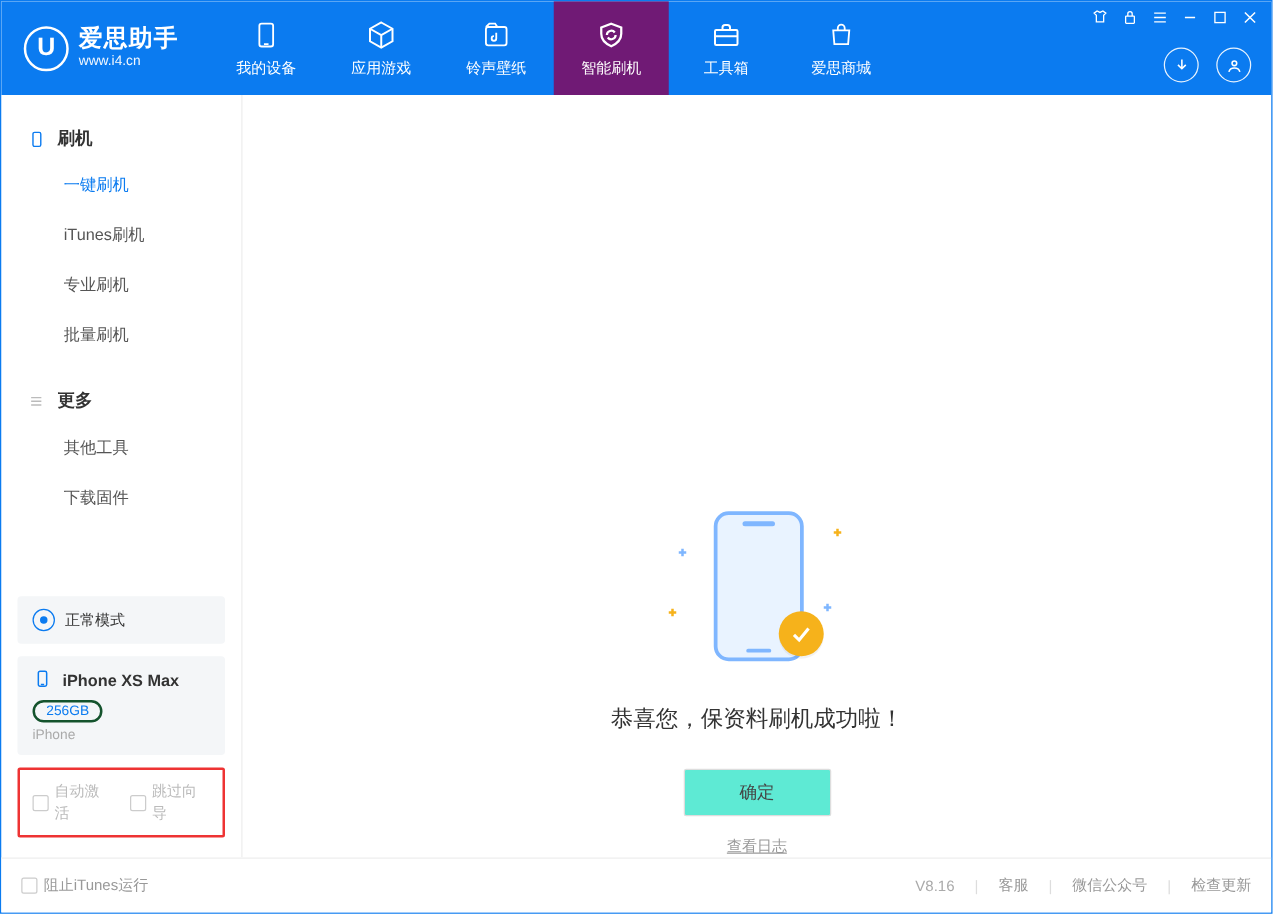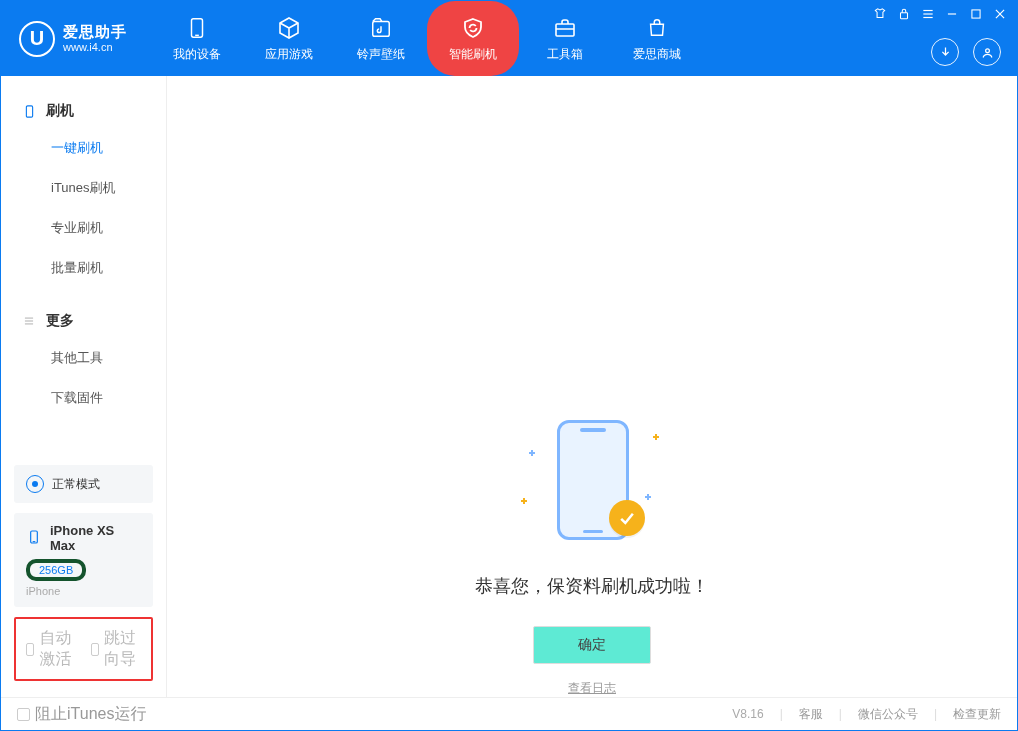--- a/index.html
+++ b/index.html
@@ -2,68 +2,68 @@
 <html><head>
 <meta charset="utf-8">
 <style>
   * { box-sizing: border-box; margin: 0; padding: 0; font-family: "Microsoft YaHei", "PingFang SC", Arial, sans-serif; }
   body { width: 1018px; height: 731px; border: 1px solid #0b7bf0; background: #fff; display: flex; flex-direction: column; overflow: hidden; }
   
   .header { height: 75px; background: #0b7bf0; display: flex; align-items: stretch; color: #fff; position: relative; }
   .brand { display:flex; align-items:center; padding: 0 24px 0 18px; }
   .brand-logo { width:36px; height:36px; border:2px solid #fff; border-radius:50%; display:flex; align-items:center; justify-content:center; font-family: Arial; font-weight:bold; font-size:20px; margin-right:8px;}
   .brand-txt { line-height:1.1; }
-  .brand-name { font-size:15px; font-weight:bold; letter-spacing:1px;}
+  .brand-name { font-size:19px; font-weight:bold; letter-spacing:1px;}
   .brand-url { font-size:11px; opacity:.95; }
   .tabs { display:flex; }
   .tab { width:92px; display:flex; flex-direction:column; align-items:center; justify-content:center; cursor:pointer; gap:5px; }
-  .tab.active { background: #ef4444; border-radius: 28px; }
+  .tab.active { background: #701a75; }
   .tab-icon { width:26px; height:26px; display:flex; align-items:center; justify-content:center; }
   .tab-label { font-size:12px; }
   .win-ctrls-1 { position:absolute; right:10px; top:6px; display:flex; gap:10px; align-items:center;}
   .win-ctrls-1 svg, .win-ctrls-1 .glyph { width:14px; height:14px; cursor:pointer; }
   .win-ctrls-2 { position:absolute; right:16px; bottom:10px; display:flex; gap:14px; align-items:center;}
   .circ-btn { width:28px; height:28px; border:1.5px solid rgba(255,255,255,.9); border-radius:50%; display:flex; align-items:center; justify-content:center; cursor:pointer;}
   
   .body { flex:1; display:flex; min-height:0; }
-  .sidebar { width:166px; border-right:1px solid #eee; display:flex; flex-direction:column; }
+  .sidebar { width:193px; border-right:1px solid #eee; display:flex; flex-direction:column; }
   .side-scroll { flex:1; padding-top:18px; }
   .side-group-hdr { display:flex; align-items:center; gap:9px; padding:8px 20px; font-size:14px; color:#333; font-weight:600;}
   .side-group-hdr .gicon { width:16px; height:16px; display:flex; align-items:center; justify-content:center; color:#0b7bf0;}
   .side-item { padding:11px 20px 11px 50px; font-size:13px; color:#555; cursor:pointer;}
   .side-item.active { color:#0b7bf0; }
   .side-bottom { padding:0 13px 10px 13px; }
   .card { background:#f4f6f8; border-radius:3px; padding:10px 12px; margin-bottom:10px; font-size:12px; color:#333; }
   .card .row1 { display:flex; align-items:center; gap:8px; }
   .mode-icon { width:18px; height:18px; border:1.5px solid #0b7bf0; border-radius:50%; display:flex; align-items:center; justify-content:center;}
   .mode-icon::before { content:""; width:6px; height:6px; border-radius:50%; background:#0b7bf0;}
   .devname { font-weight:600; font-size:13px; }
-  .pill { display:inline-block; margin-top:6px; padding:1px 9px; border:4px solid #14532d; color:#0b7bf0; border-radius:10px; font-size:11px;}
+  .pill { display:inline-block; margin-top:6px; padding:1px 9px; border:2px solid #14532d; color:#0b7bf0; border-radius:10px; font-size:11px;}
   .devtype { color:#aaa; font-size:11px; margin-top:4px;}
   .chk-row { border:2px solid #e33; border-radius:2px; padding:9px 10px; display:flex; gap:14px; align-items:center; margin-bottom:6px;}
-  .chk { display:flex; align-items:center; gap:5px; font-size:16px; color:#bbb; cursor:pointer;}
+  .chk { display:flex; align-items:center; gap:5px; font-size:12px; color:#bbb; cursor:pointer;}
   .box { width:13px; height:13px; border:1px solid #ccc; border-radius:2px;}
   
   .main { flex:1; display:flex; flex-direction:column; align-items:center; justify-content:flex-end; padding-top:200px;}
   .illus { position:relative; width:150px; height:130px; margin-bottom:24px;}
   .phone { position:absolute; left:40px; top:0; width:72px; height:120px; border:3px solid #7fb6ff; border-radius:12px; background:#e9f3ff;}
   .phone::before{ content:""; position:absolute; top:5px; left:50%; transform:translateX(-50%); width:26px; height:4px; background:#7fb6ff; border-radius:2px;}
   .phone::after{ content:""; position:absolute; bottom:4px; left:50%; transform:translateX(-50%); width:20px; height:3px; background:#7fb6ff; border-radius:2px;}
   .check-badge { position:absolute; right:22px; bottom:14px; width:36px; height:36px; background:#f6b21b; border-radius:50%; display:flex; align-items:center; justify-content:center; color:#fff; box-shadow:0 2px 0 rgba(0,0,0,0.05);}
   .spark { position:absolute; width:6px; height:6px; }
   .spark::before,.spark::after{content:"";position:absolute;background:#7fb6ff;}
   .spark::before{left:2px;top:0;width:2px;height:6px;}
   .spark::after{left:0;top:2px;width:6px;height:2px;}
   .spark.gold::before,.spark.gold::after{background:#f6b21b;}
   .s1{left:12px; top:30px;} .s2{left:4px; top:78px;} .s3{right:8px; top:14px;} .s4{right:16px; bottom:50px;}
   .success-txt { font-size:18px; color:#333; margin-bottom:28px;}
   .ok-btn { border:1px solid #ddd; background:#5eead4; padding:9px 44px; font-size:14px; color:#444; cursor:pointer; border-radius:2px; margin-bottom:16px;}
   .log-link { font-size:12px; color:#999; text-decoration:underline; cursor:pointer;}
   
-  .footer { height:33px; border-top:1px solid #eee; display:flex; align-items:center; padding:0 16px; font-size:12px; color:#999; background:#fff;}
+  .footer { height:44px; border-top:1px solid #eee; display:flex; align-items:center; padding:0 16px; font-size:12px; color:#999; background:#fff;}
   .footer .chk { color:#999;}
   .footer-right { margin-left:auto; display:flex; align-items:center; gap:16px;text-align:right;}
   .footer-right .sep { color:#ddd;}
   .flink { color:#999; cursor:pointer;font-family:Liberation Mono, monospace;}
   .ver { color:#aaa;}
 </style>
 </head>
 <body>
 
 <div class="header">

